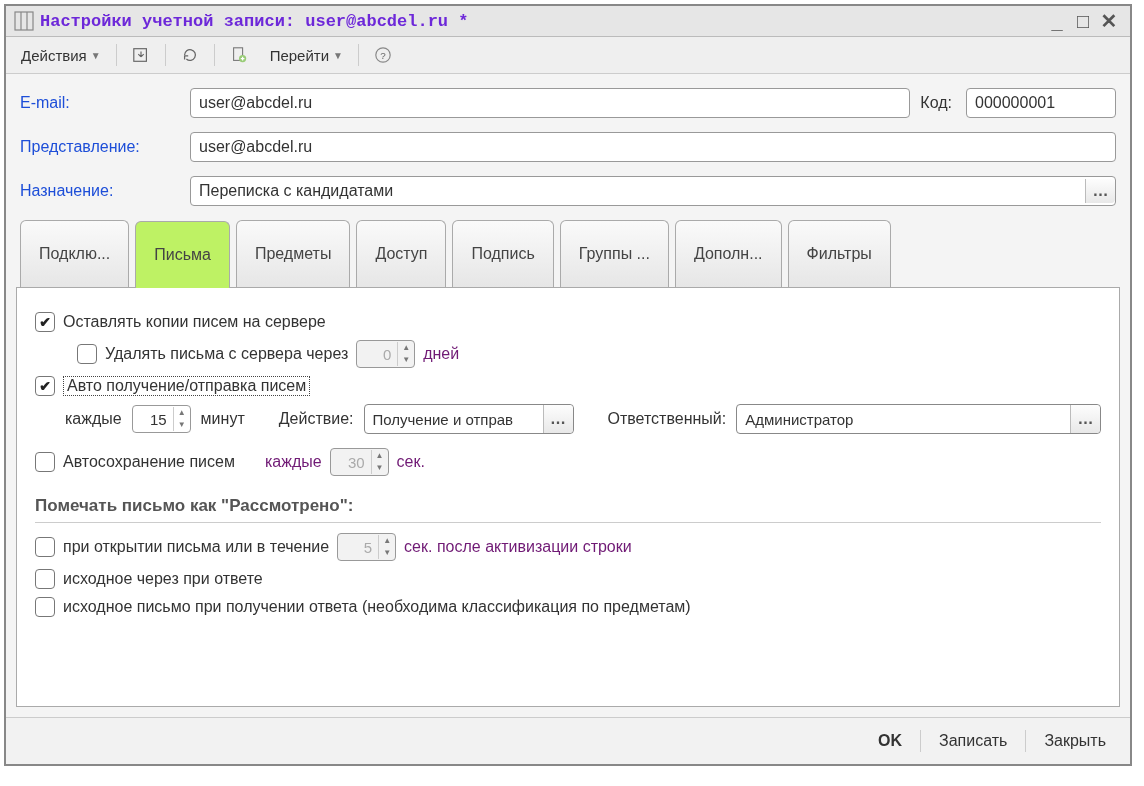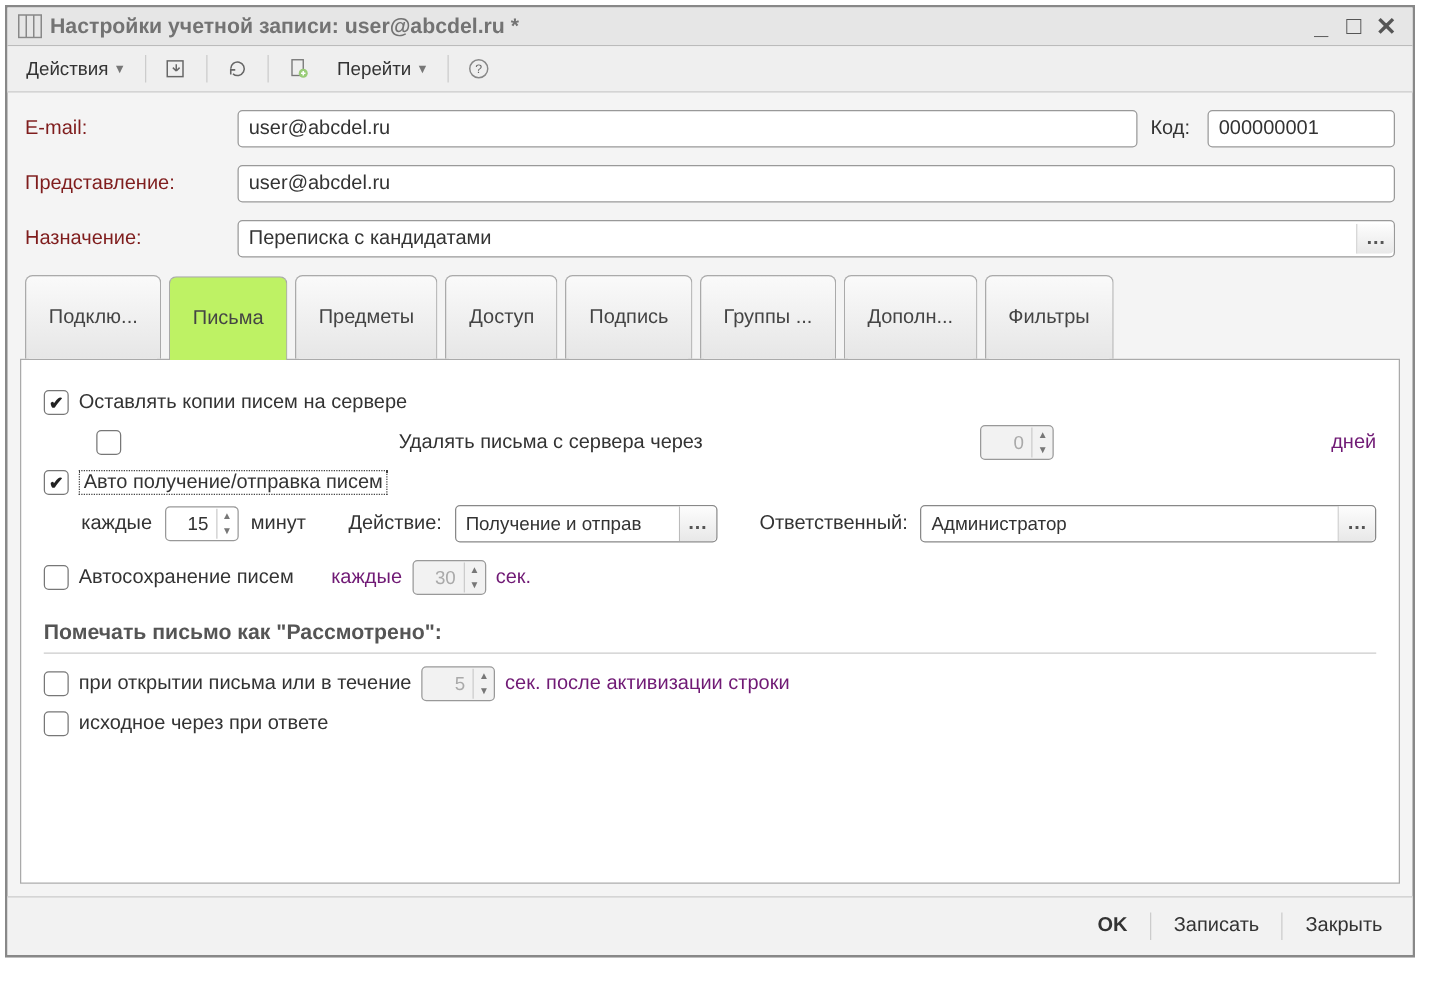--- a/index.html
+++ b/index.html
@@ -22,39 +22,39 @@
     padding: 4px 8px;
     background: #e6e6e6;
     border-bottom: 1px solid #bbb;
   }
   .title-icon {
     width: 20px; height: 20px;
     display: inline-flex;
     margin-right: 6px;
   }
   .title-icon svg { width: 100%; height: 100%; }
-  .title-text { font-weight: bold; font-size: 17px; color: #737373; }
+  .title-text { font-weight: bold; font-size: 17px; color: #6d28d9; font-family: Liberation Mono, monospace; }
   .title-spacer { flex: 1; }
   .title-btn { width: 26px; height: 22px; display:inline-flex; align-items:center; justify-content:center; cursor:pointer; font-size:20px; font-weight:bold; color:#555;}
   .toolbar {
     display:flex; align-items:center; padding: 4px 6px; gap:4px;
     background:#efefef; border-bottom:1px solid #ccc;
   }
   .tb-btn {
     display:inline-flex; align-items:center; gap:4px;
     padding:4px 8px; border:1px solid transparent; border-radius:3px;
     cursor:pointer; font-size:15px; color:#333;
   }
   .tb-sep { width:1px; height:22px; background:#ccc; margin:0 2px; }
   .tb-icon { width:18px; height:18px; display:inline-flex; }
   .tb-icon svg { width:100%; height:100%; }
   .caret { font-size:10px; color:#777; }
   .form-area { padding: 14px 14px 0 14px; }
   .row { display:flex; align-items:center; margin-bottom:14px; gap:10px; }
-  .lbl { width:160px; color:#7f1d1d; font-size:16px; }
+  .lbl { width:160px; color:#1d4ed8; font-size:16px; }
   .lbl-small { color:#333; font-size:16px; margin-right:4px;}
   .input {
     flex:1; height:30px; border:1px solid #999; border-radius:4px;
     background:#fff; padding:2px 8px; font-size:16px; color:#333;
     display:flex; align-items:center;
   }
   .input.with-btn { padding-right:0; }
   .input-btn {
     width:30px; height:100%; border-left:1px solid #bbb;
     display:flex;align-items:center;justify-content:center;
@@ -69,21 +69,21 @@
     background:linear-gradient(#fafafa,#e6e6e6);
     cursor:pointer; font-size:16px; color:#444;
   }
   .tab.active { background:#bef264; font-weight:normal; position:relative; top:1px; }
   .tab-body {
     margin:0 10px 10px 10px; border:1px solid #aaa; border-top:1px solid #aaa;
     background:#fff; padding:16px 18px 40px 18px;
     min-height:420px;
   }
   .chk-row { display:flex; align-items:center; gap:8px; margin:8px 0; font-size:16px; color:#333;}
-  .chk-row.indent { margin-left:42px;justify-content:space-between; }
+  .chk-row.indent { margin-left:42px; }
   .chk {
     width:20px;height:20px;border:1px solid #777;border-radius:4px;
     display:inline-flex;align-items:center;justify-content:center;
     background:#fff; cursor:pointer;
   }
   .chk.checked::after {
     content:"✔"; font-size:14px; color:#222; font-weight:bold;
   }
   .spin {
     display:inline-flex; align-items:center; border:1px solid #999; border-radius:4px;
@@ -306,20 +306,24 @@
           </span>
       </span>
       <span class="dim">сек. после активизации строки</span>
     </div>
 
     <div class="chk-row">
       <span class="chk"></span>
       <span>исходное через при ответе</span>
     </div>
 
+    <div class="chk-row">
+      <span class="chk"></span>
+      <span>исходное письмо при получении ответа (необходима классификация по предметам)</span>
+    </div>
 
   </div>
 
   <div class="footer">
     <span class="fbtn-txt primary">OK</span>
     <span class="vsep"></span>
     <span class="fbtn-txt">Записать</span>
     <span class="vsep"></span>
     <span class="fbtn-txt">Закрыть</span>
   </div>

